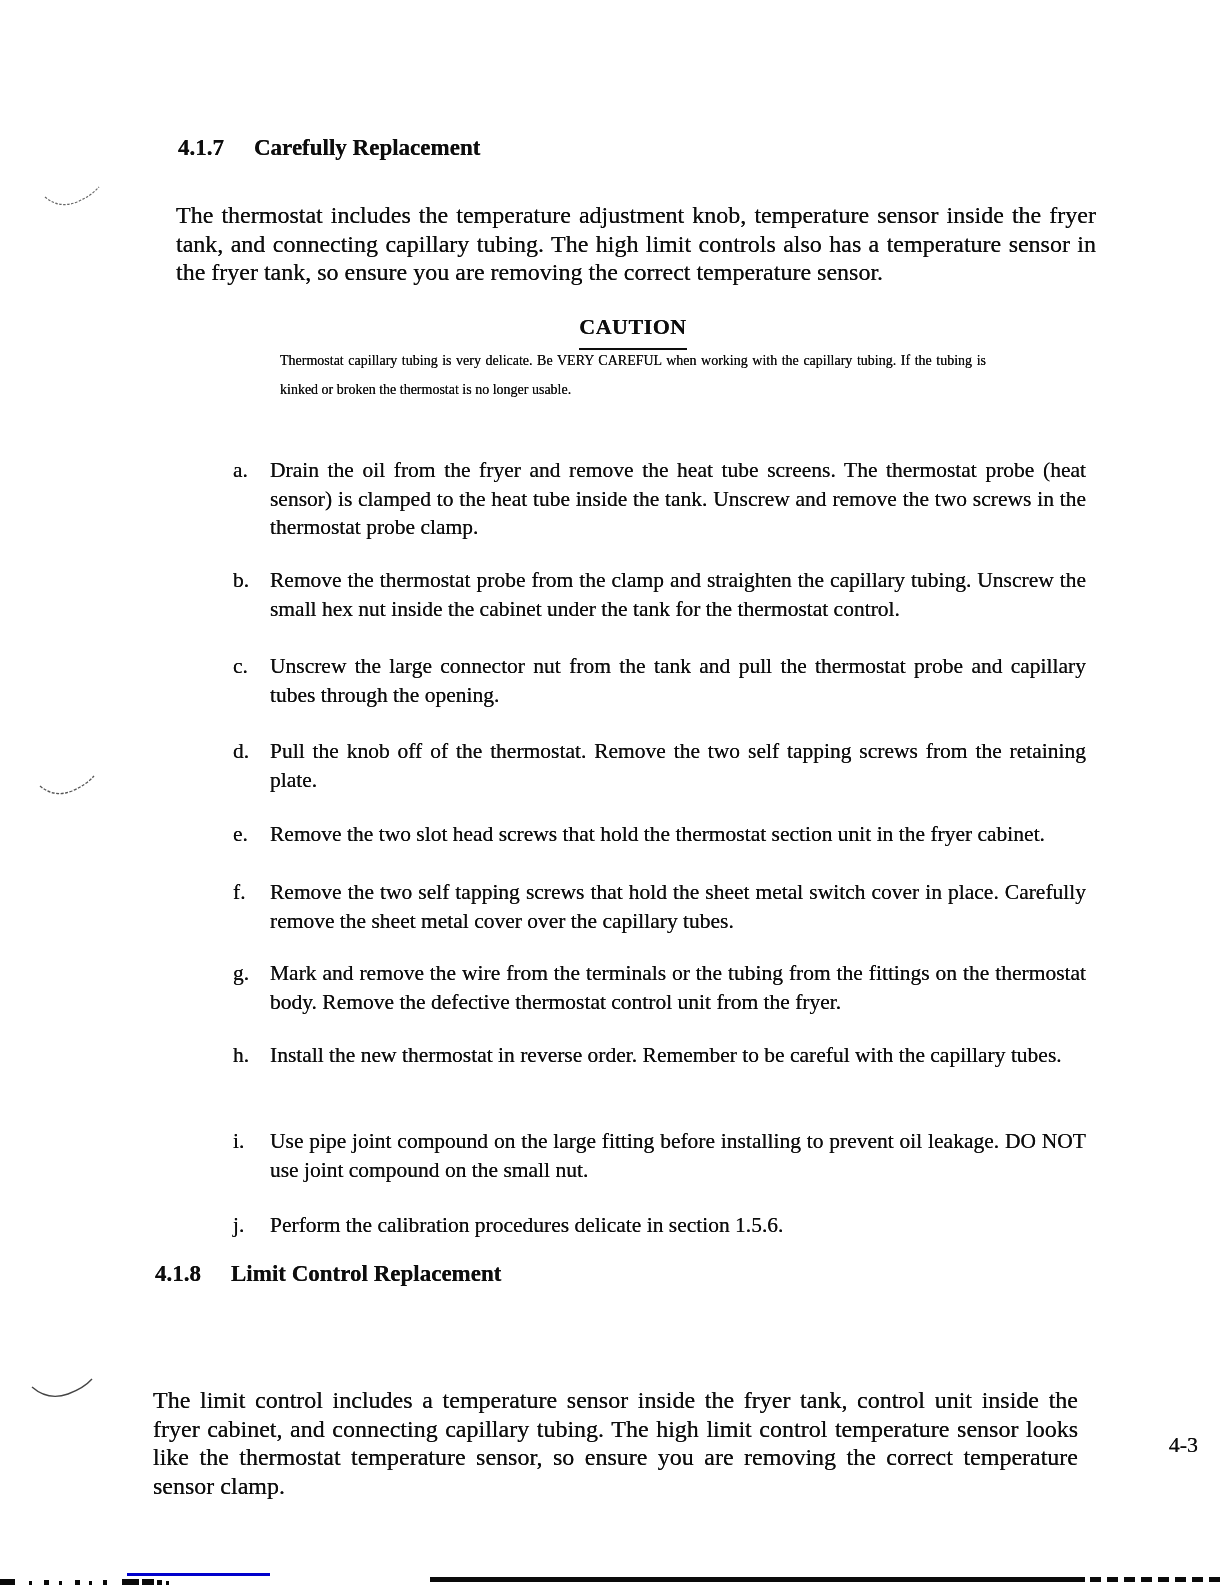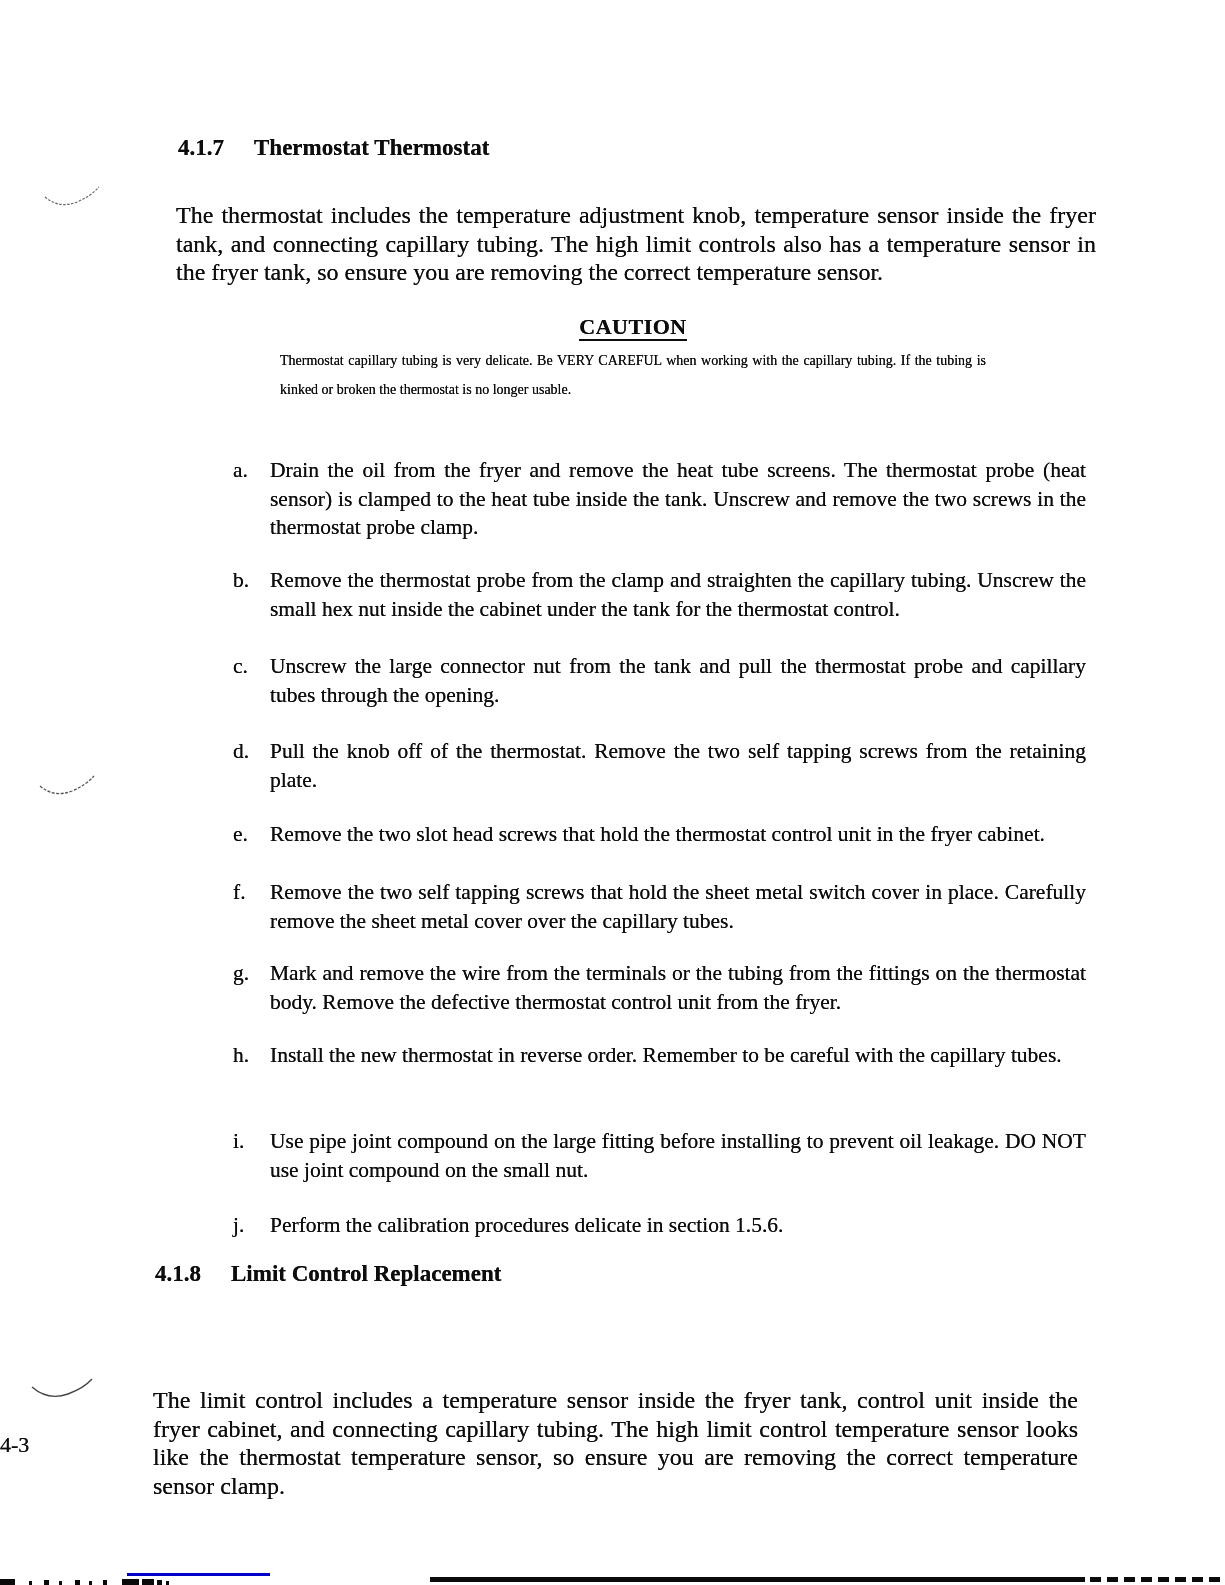--- a/index.html
+++ b/index.html
@@ -28,42 +28,42 @@
     text-align:justify;
   }
   .caution-block{width:706px;}
   .caution-title{
     text-align:center;
     font-weight:bold;
     font-size:22px;
     margin-bottom:6px;
     letter-spacing:.5px;
   }
-  .caution-title span{border-bottom:2.5px solid #0d0d0d;padding-bottom:0;}
+  .caution-title span{border-bottom:2.5px solid #0d0d0d;padding-bottom:9px;}
   .caution-body{
     font-size:14px;
     line-height:29px;
     text-align:justify;
   }
   .step{
     display:flex;
     width:853px;
     font-size:21.5px;
     line-height:28.5px;
   }
   .step .lbl{
     flex:0 0 37px;
   }
   .step .txt{
     flex:1;
     text-align:justify;
   }
   .pageno{
     width:1198px;
-    text-align:left;
+    text-align:right;
     font-size:22px;
   }
   .squiggle svg{display:block;}
   .blue-line{
     height:3px;
     background:#0000cc;
   }
   .band-solid{
     height:5px;
     background:#0a0a0a;
@@ -79,21 +79,21 @@
   }
   .frag-row i{display:block;background:#0a0a0a;}
 </style>
 </head>
 <body>
 
 <div class="page">
 
   <div class="abs heading" style="left:178px;top:135px;">
     <span>4.1.7</span>
-    <span>Thermostat Thermostat</span>
+    <span>Carefully Replacement</span>
   </div>
 
   <div class="abs para" style="left:176px;top:201px;width:920px;">The thermostat includes the temperature adjustment knob, temperature sensor inside the fryer tank, and connecting capillary tubing.  The high limit controls also has a temperature sensor in the fryer tank, so ensure you are removing the correct temperature sensor.</div>
 
   <div class="abs caution-block" style="left:280px;top:314px;">
     <div class="caution-title"><span>CAUTION</span></div>
     <div class="caution-body">Thermostat capillary tubing is very delicate.  Be VERY CAREFUL when working with the capillary tubing.  If the tubing is kinked or broken the thermostat is no longer usable.</div>
   </div>
 
   <div class="abs step" style="left:233px;top:456px;">
@@ -111,21 +111,21 @@
     <span class="txt">Unscrew the large connector nut from the tank and pull the thermostat probe and capillary tubes through the opening.</span>
   </div>
 
   <div class="abs step" style="left:233px;top:737px;">
     <span class="lbl">d.</span>
     <span class="txt">Pull the knob off of the thermostat.  Remove the two self tapping screws from the retaining plate.</span>
   </div>
 
   <div class="abs step" style="left:233px;top:820px;">
     <span class="lbl">e.</span>
-    <span class="txt">Remove the two slot head screws that hold the thermostat control unit in the fryer cabinet.</span>
+    <span class="txt">Remove the two slot head screws that hold the thermostat section unit in the fryer cabinet.</span>
   </div>
 
   <div class="abs step" style="left:233px;top:878px;">
     <span class="lbl">f.</span>
     <span class="txt">Remove the two self tapping screws that hold the sheet metal switch cover in place. Carefully remove the sheet metal cover over the capillary tubes.</span>
   </div>
 
   <div class="abs step" style="left:233px;top:959px;">
     <span class="lbl">g.</span>
     <span class="txt">Mark and remove the wire from the terminals or the tubing from the fittings on the thermostat body.  Remove the defective thermostat control unit from the fryer.</span>

